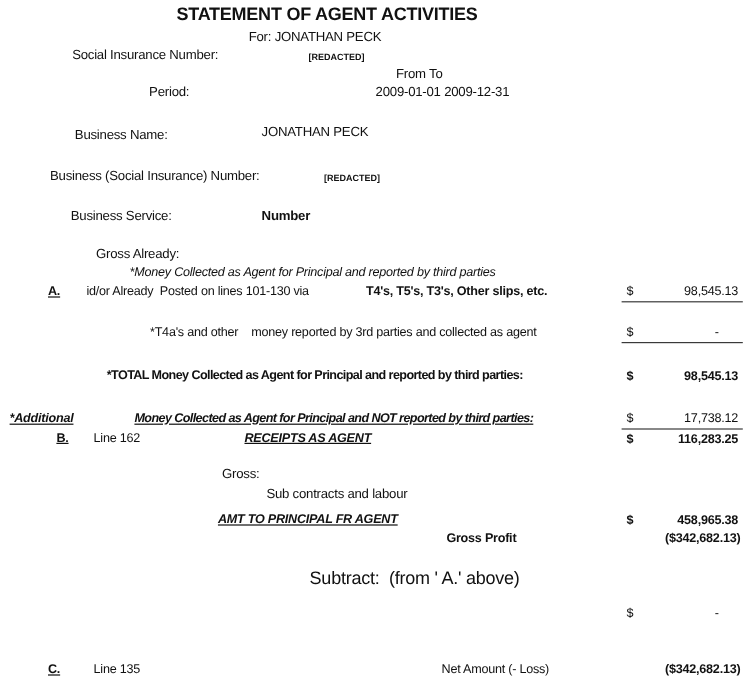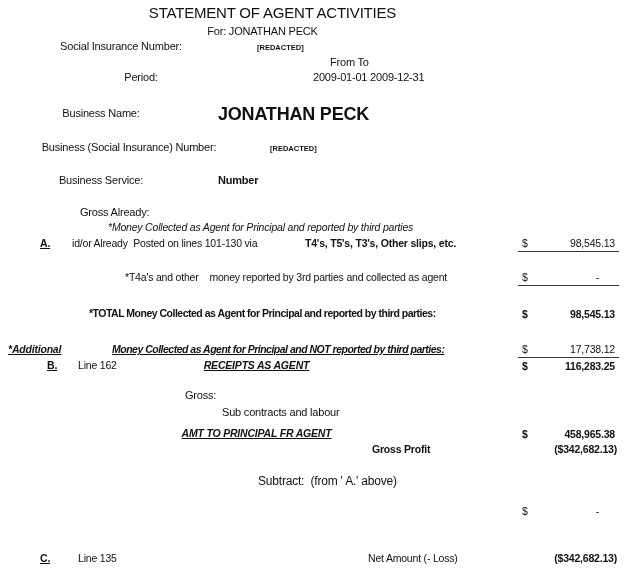--- a/index.html
+++ b/index.html
@@ -8,22 +8,22 @@
     font-family:"Liberation Sans", sans-serif; font-size:10.5px;
     color:#111111; letter-spacing:-0.2px; overflow:hidden;
   }
   .abs { position:absolute; white-space:nowrap; }
   .b { font-weight:bold; }
   .i { font-style:italic; }
   .u { text-decoration:underline; }
   .pre { white-space:pre; }
   .r { text-align:center; }
   .fit { letter-spacing:-0.5px; }
-  .title { font-size:15px; font-weight:normal; letter-spacing:-0.2px; }
-  .bigname { font-size:18px; font-weight:bold; }
+  .title { font-size:15px; font-weight:bold; letter-spacing:-0.2px; }
+  .bigname { font-size:11px; font-weight:normal; }
   .redacted { font-size:7.5px; font-weight:bold; letter-spacing:0; }
   
   .amt {
     left:518px; width:101px; height:16px; box-sizing:border-box;
     display:flex; justify-content:space-between; align-items:flex-end;
     padding:0 4px 2px 4px;
   }
   .amt.rule { border-bottom:1.5px solid #3a3a3a; }
   .amt .cur { text-align:left; }
   .amt .val { text-align:right; }
@@ -103,21 +103,21 @@
     <span class="b i u">AMT TO PRINCIPAL FR AGENT</span>
   </div>
   <div class="abs amt b" style="top:426px;">
     <span class="cur">$</span>
     <span class="val">458,965.38</span>
   </div>
 
   <div class="abs b" style="top:443px; left:372px;">Gross Profit</div>
   <div class="abs amt-plain b" style="top:443px;">($342,682.13)</div>
 
-  <div class="abs pre" style="top:474px; left:258px; font-size:12px;">Subtract:  (from ' A.' above)</div>
+  <div class="abs pre" style="top:474px; left:258px; font-size:15px;">Subtract:  (from ' A.' above)</div>
 
   <div class="abs amt dash2" style="top:503px;">
     <span class="cur">$</span>
     <span class="val">-</span>
   </div>
 
   <div class="abs b u" style="top:552px; left:40px;">C.</div>
   <div class="abs" style="top:552px; left:78px;">Line 135</div>
   <div class="abs" style="top:552px; left:368px;">Net Amount (- Loss)</div>
   <div class="abs amt-plain b" style="top:552px;">($342,682.13)</div>

